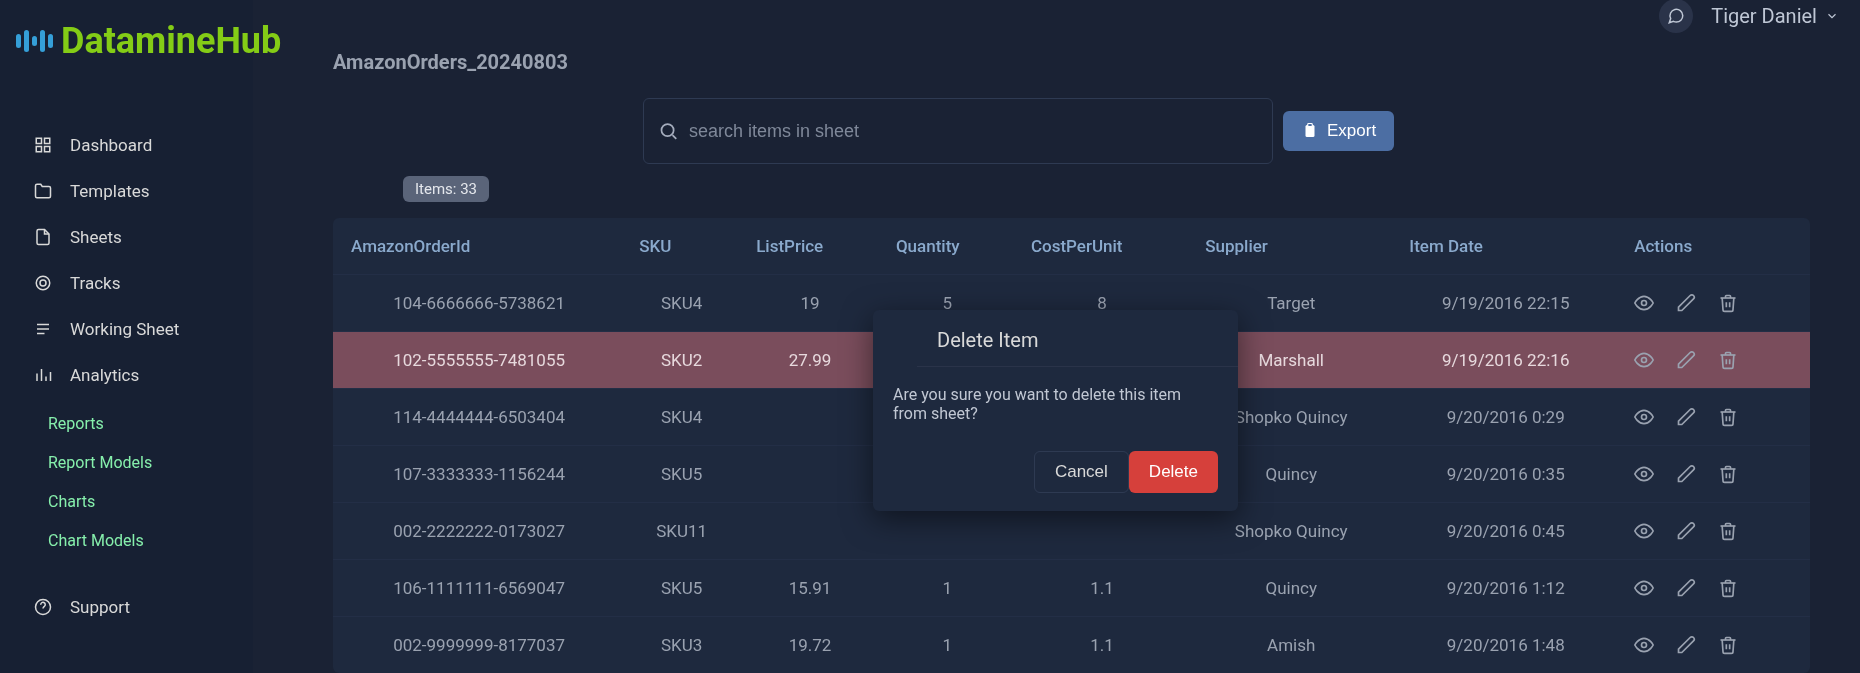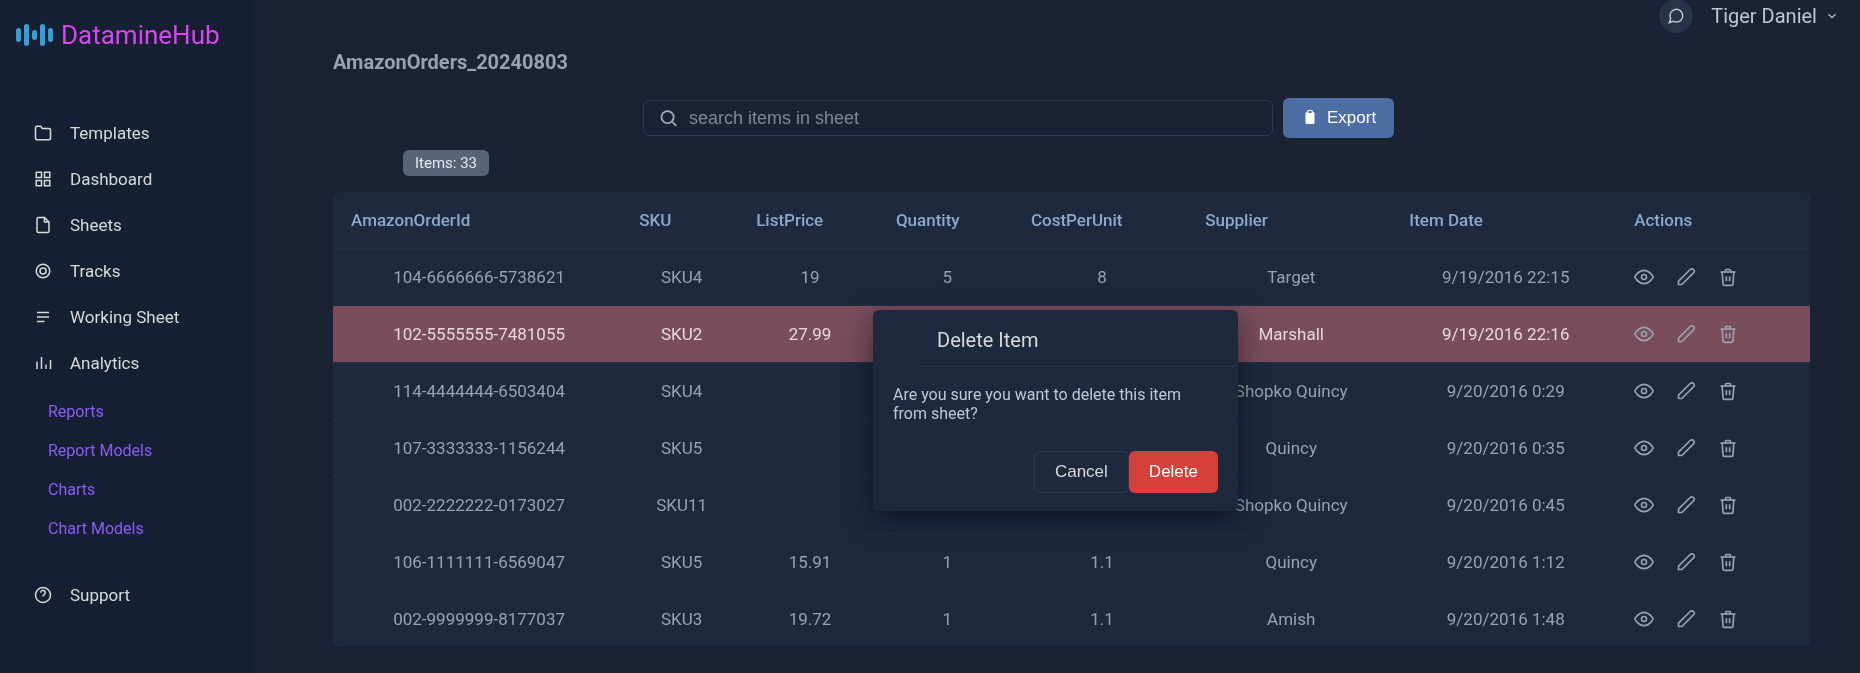--- a/index.html
+++ b/index.html
@@ -17,23 +17,23 @@
   width: 253px;
   background: #172033;
   display: flex;
   flex-direction: column;
   padding-top: 20px;
 }
 .logo {
   display: flex;
   align-items: center;
   padding: 0 16px 30px 16px;
-  font-size: 26px;
-  font-weight: 400;
-  color: #d946ef;
+  font-size: 36px;
+  font-weight: 700;
+  color: #84cc16;
 }
 .logo-bars {
   display: flex;
   align-items: center;
   gap: 3px;
   margin-right: 8px;
 }
 .logo-bars span {
   display: inline-block;
   width: 5px;
@@ -51,21 +51,21 @@
   align-items: center;
   padding: 13px 34px;
   color: #d9d9d9;
   font-size: 17px;
   cursor: pointer;
 }
 .nav-item .icon { width: 22px; margin-right: 14px; color: #d9d9d9; display: flex; }
 .sub-nav { padding-top: 6px; }
 .sub-item {
   padding: 10px 34px 10px 48px;
-  color: #8b5cf6;
+  color: #86efac;
   font-size: 16px;
   cursor: pointer;
 }
 .support-item { margin-top: 24px; }
 .topbar {
   position: absolute;
   top: 0; right: 0; left: 253px;
   height: 32px;
   display: flex;
   justify-content: flex-end;
@@ -99,21 +99,21 @@
   display: flex;
   align-items: center;
   gap: 10px;
   margin-bottom: 12px;
 }
 .search {
   margin-left: 310px;
   display: flex;
   align-items: center;
   width: 630px;
-  height: 36px;
+  height: 66px;
   border: 1px solid #2e3a52;
   border-radius: 6px;
   background: #1a2234;
   padding: 0 14px;
   color: #a5adbd;
 }
 .search input {
   background: transparent;
   border: none;
   outline: none;
@@ -230,35 +230,35 @@
           <span></span>
           <span></span>
           <span></span>
       </span>
       <span>DatamineHub</span>
     </div>
     <nav class="nav">
       <div class="nav-item">
         <span class="icon">
           <svg width="18" height="18" viewBox="0 0 24 24" fill="none" stroke="currentColor" stroke-width="2">
-              <path d="M22 19a2 2 0 0 1-2 2H4a2 2 0 0 1-2-2V5a2 2 0 0 1 2-2h5l2 3h9a2 2 0 0 1 2 2z"></path>
-            </svg>
-        </span>
-        <span>Templates</span>
-      </div>
-      <div class="nav-item">
-        <span class="icon">
-          <svg width="18" height="18" viewBox="0 0 24 24" fill="none" stroke="currentColor" stroke-width="2">
               <rect x="3" y="3" width="7" height="7"></rect>
               <rect x="14" y="3" width="7" height="7"></rect>
               <rect x="3" y="14" width="7" height="7"></rect>
               <rect x="14" y="14" width="7" height="7"></rect>
             </svg>
         </span>
         <span>Dashboard</span>
+      </div>
+      <div class="nav-item">
+        <span class="icon">
+          <svg width="18" height="18" viewBox="0 0 24 24" fill="none" stroke="currentColor" stroke-width="2">
+              <path d="M22 19a2 2 0 0 1-2 2H4a2 2 0 0 1-2-2V5a2 2 0 0 1 2-2h5l2 3h9a2 2 0 0 1 2 2z"></path>
+            </svg>
+        </span>
+        <span>Templates</span>
       </div>
       <div class="nav-item">
         <span class="icon">
           <svg width="18" height="18" viewBox="0 0 24 24" fill="none" stroke="currentColor" stroke-width="2">
               <path d="M14 2H6a2 2 0 0 0-2 2v16a2 2 0 0 0 2 2h12a2 2 0 0 0 2-2V8z"></path>
               <polyline points="14 2 14 8 20 8"></polyline>
             </svg>
         </span>
         <span>Sheets</span>
       </div>

